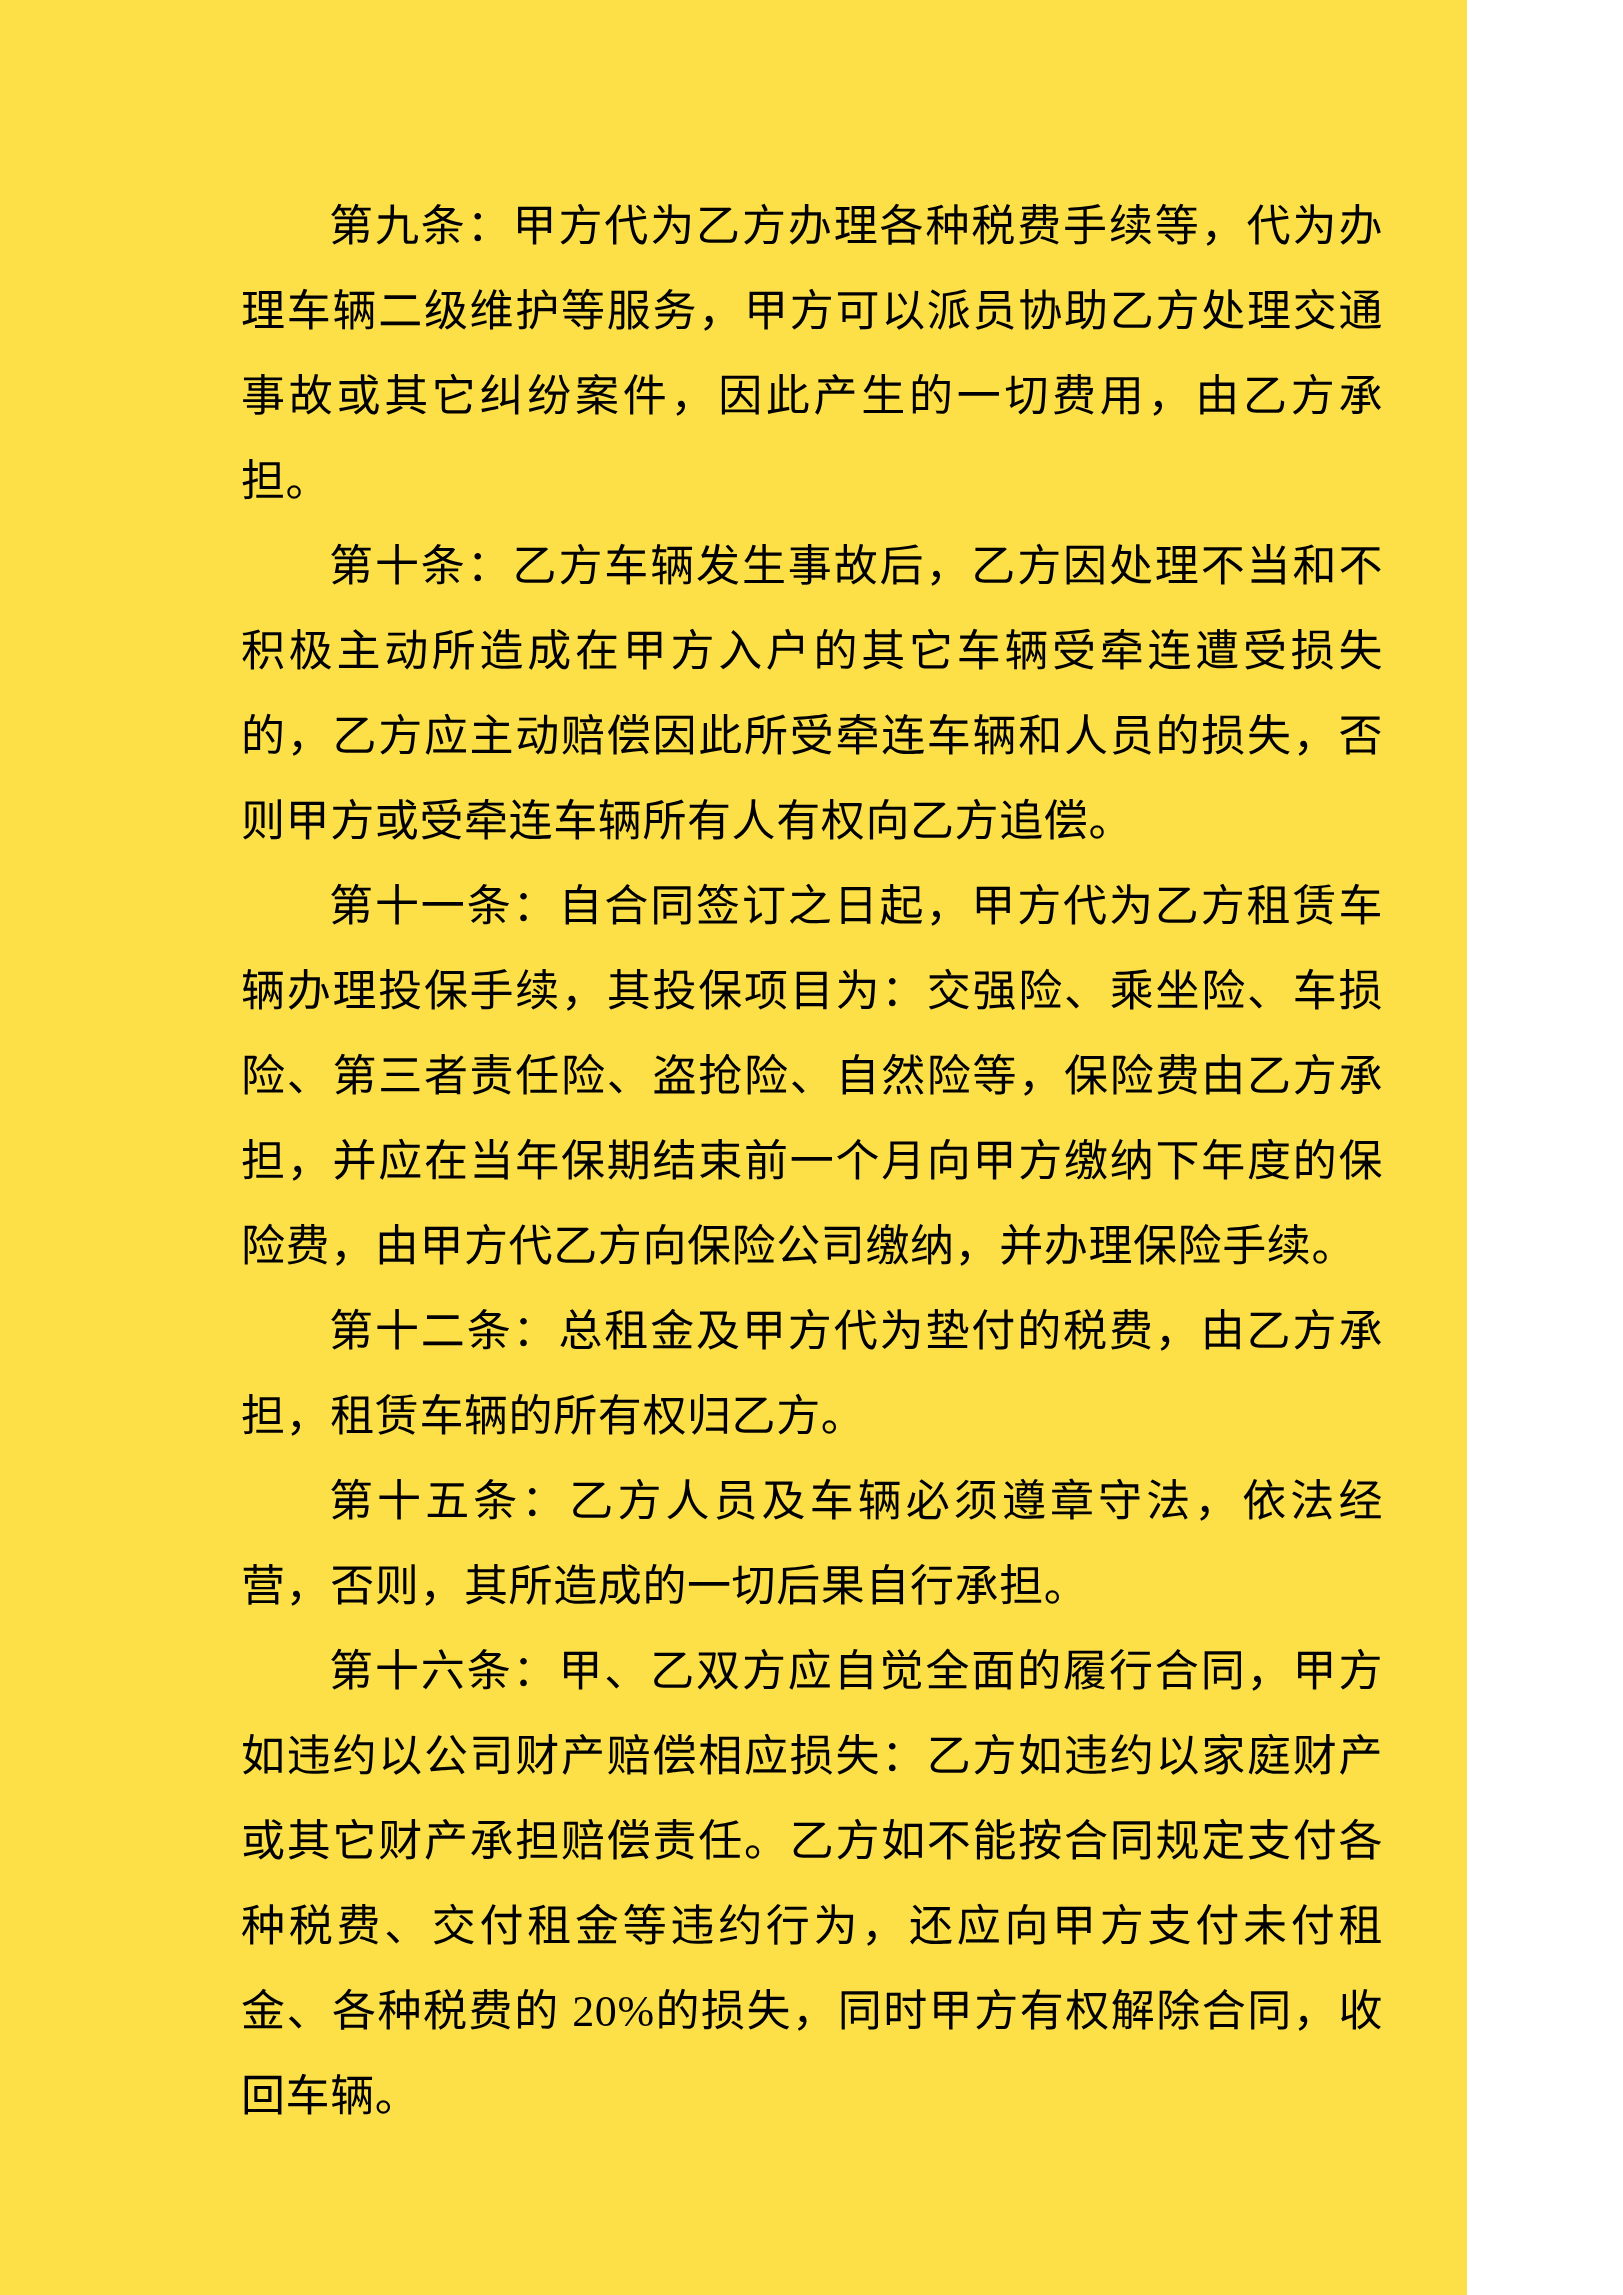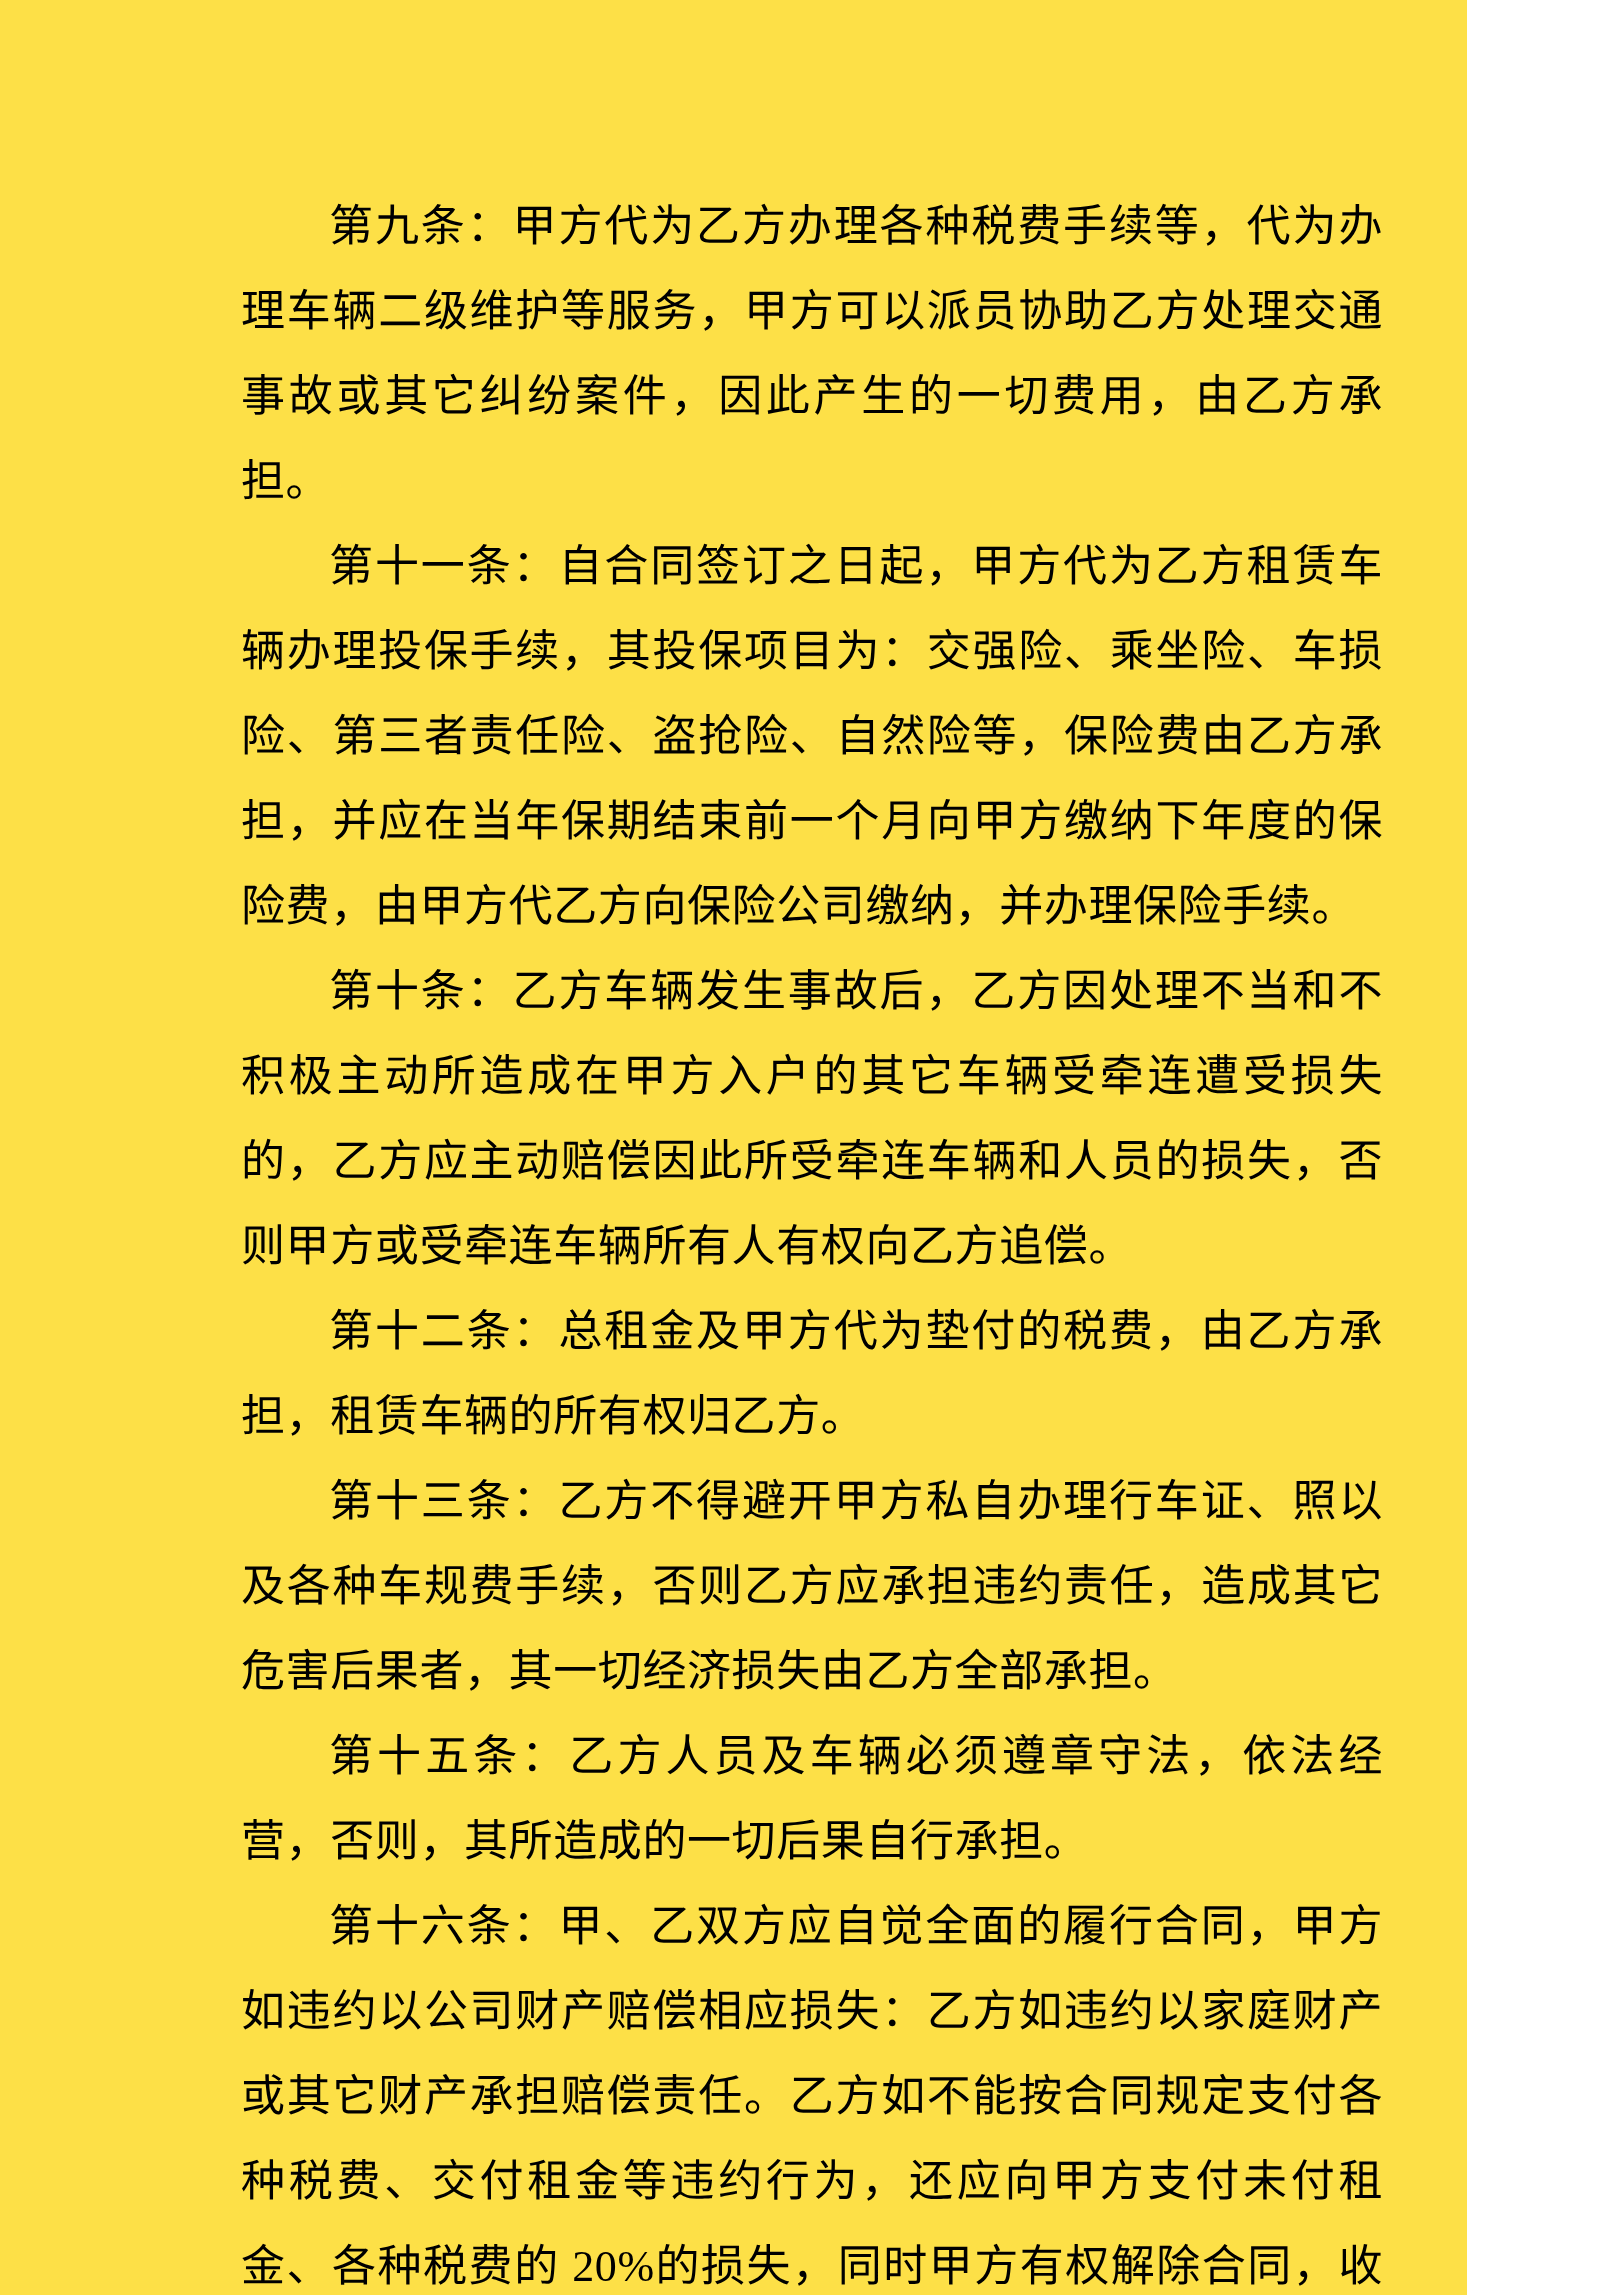--- a/index.html
+++ b/index.html
@@ -36,21 +36,20 @@
     letter-spacing: 0.6px;
     font-weight: 400;
   }
 </style>
 </head>
 <body>
 
 <div class="page">
   <div class="content">
     <p class="clause">第九条：甲方代为乙方办理各种税费手续等，代为办理车辆二级维护等服务，甲方可以派员协助乙方处理交通事故或其它纠纷案件，因此产生的一切费用，由乙方承担。</p>
+    <p class="clause">第十条：乙方车辆发生事故后，乙方因处理不当和不积极主动所造成在甲方入户的其它车辆受牵连遭受损失的，乙方应主动赔偿因此所受牵连车辆和人员的损失，否则甲方或受牵连车辆所有人有权向乙方追偿。</p>
     <p class="clause">第十一条：自合同签订之日起，甲方代为乙方租赁车辆办理投保手续，其投保项目为：交强险、乘坐险、车损险、第三者责任险、盗抢险、自然险等，保险费由乙方承担，并应在当年保期结束前一个月向甲方缴纳下年度的保险费，由甲方代乙方向保险公司缴纳，并办理保险手续。</p>
-    <p class="clause">第十条：乙方车辆发生事故后，乙方因处理不当和不积极主动所造成在甲方入户的其它车辆受牵连遭受损失的，乙方应主动赔偿因此所受牵连车辆和人员的损失，否则甲方或受牵连车辆所有人有权向乙方追偿。</p>
     <p class="clause">第十二条：总租金及甲方代为垫付的税费，由乙方承担，租赁车辆的所有权归乙方。</p>
-    <p class="clause">第十三条：乙方不得避开甲方私自办理行车证、照以及各种车规费手续，否则乙方应承担违约责任，造成其它危害后果者，其一切经济损失由乙方全部承担。</p>
     <p class="clause">第十五条：乙方人员及车辆必须遵章守法，依法经营，否则，其所造成的一切后果自行承担。</p>
     <p class="clause">第十六条：甲、乙双方应自觉全面的履行合同，甲方如违约以公司财产赔偿相应损失：乙方如违约以家庭财产或其它财产承担赔偿责任。乙方如不能按合同规定支付各种税费、交付租金等违约行为，还应向甲方支付未付租金、各种税费的 20%的损失，同时甲方有权解除合同，收回车辆。</p>
   </div>
 </div>
 
 
 </body></html>

